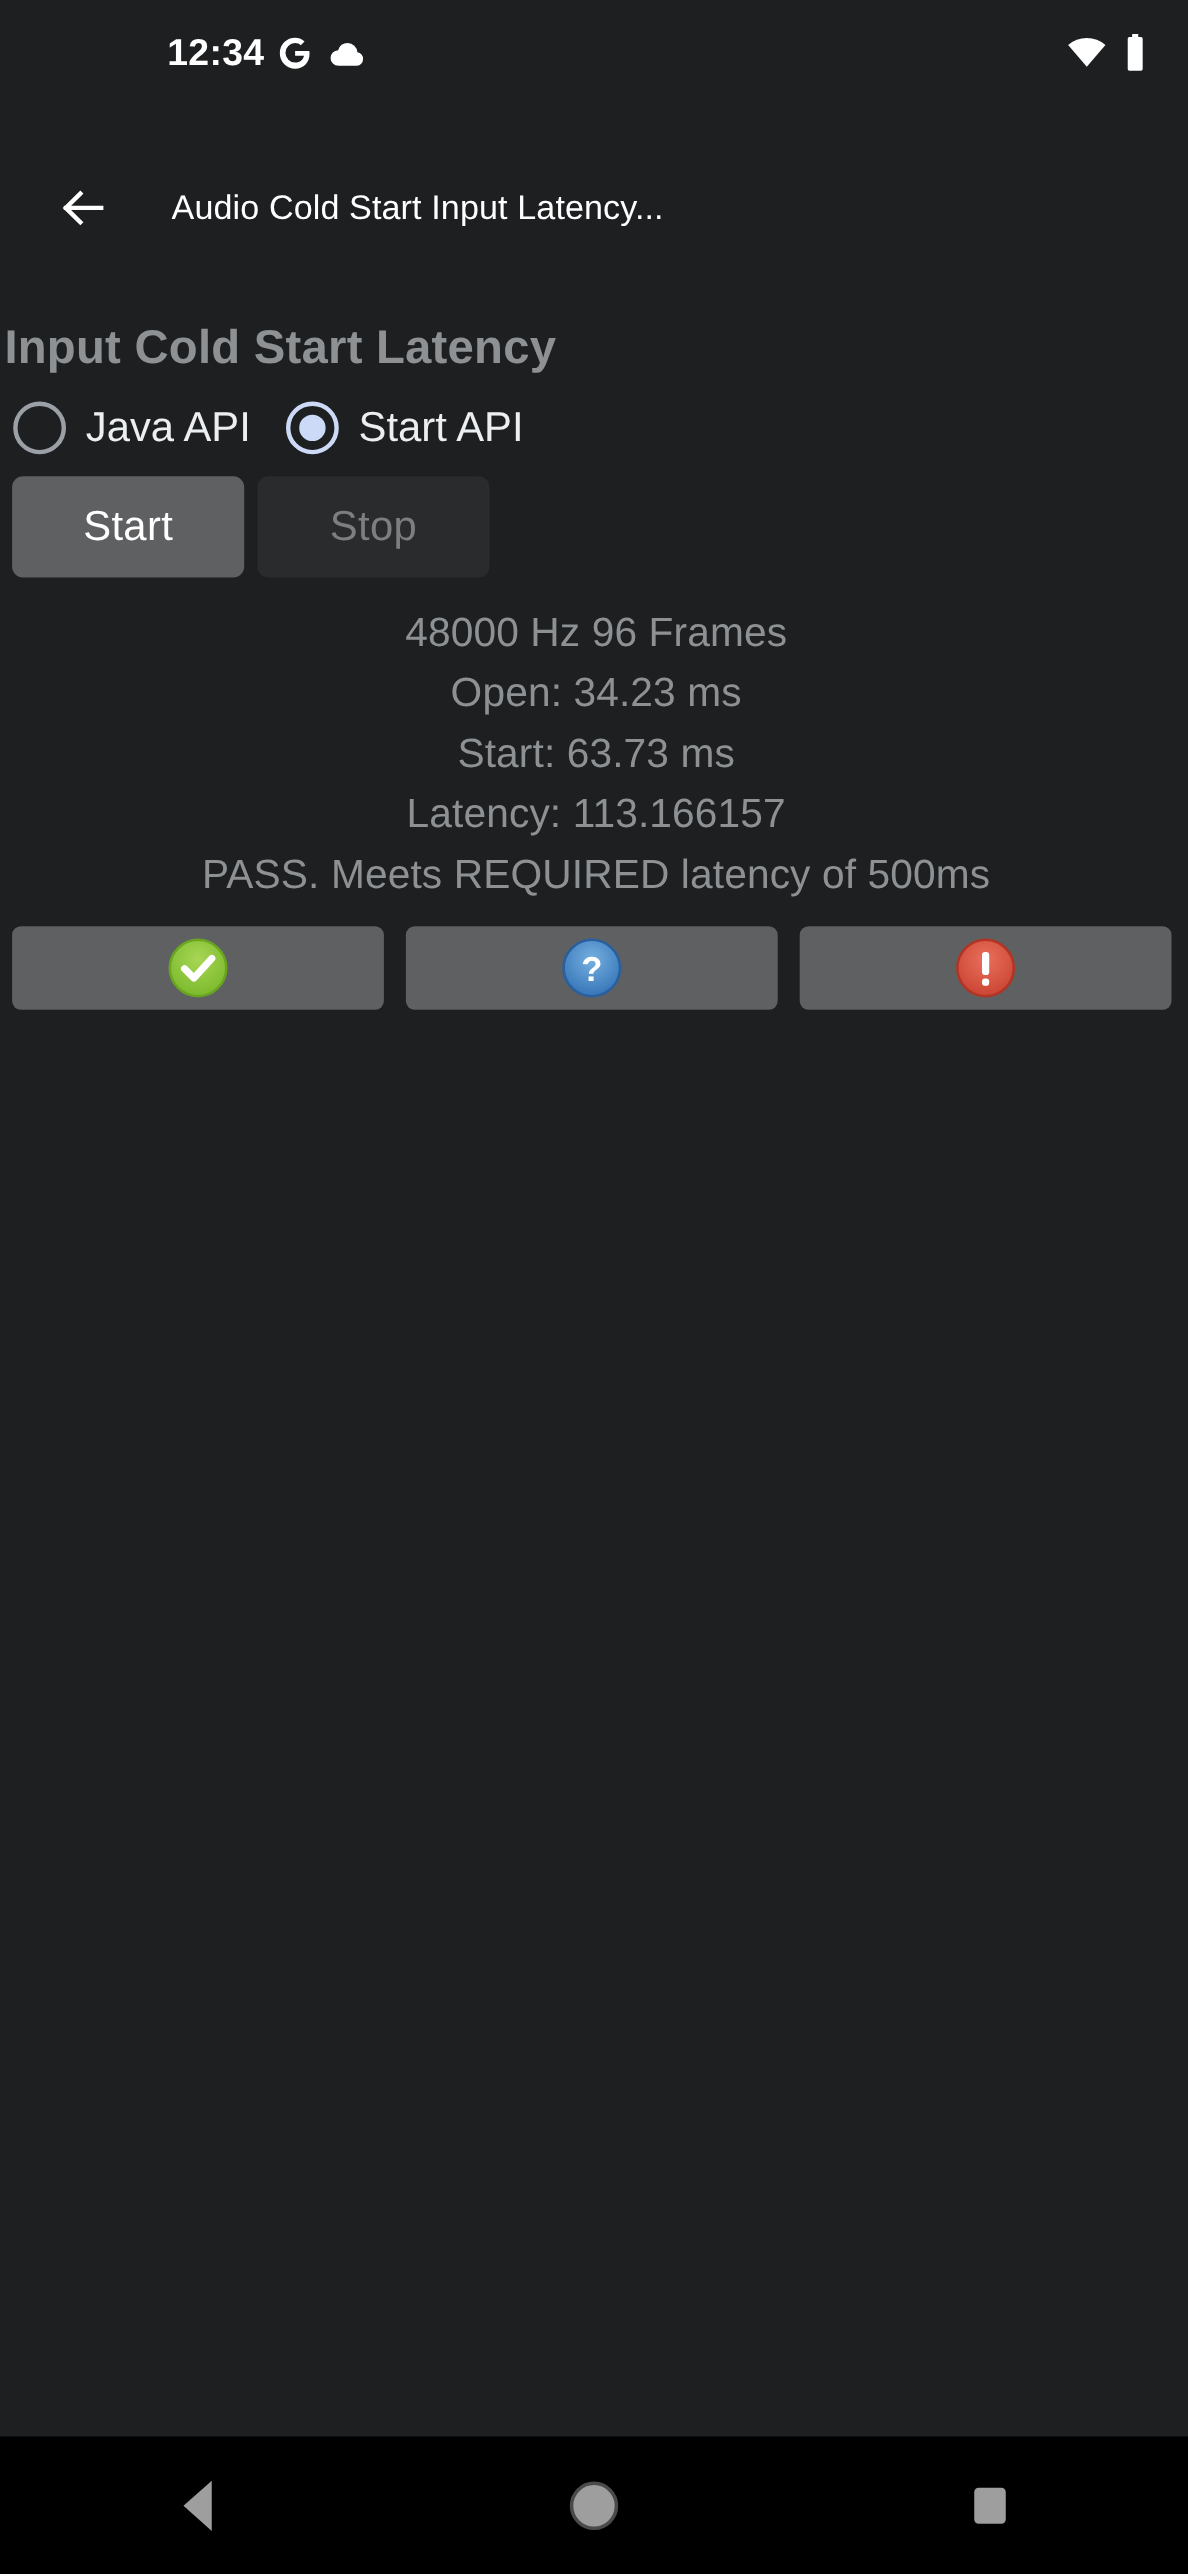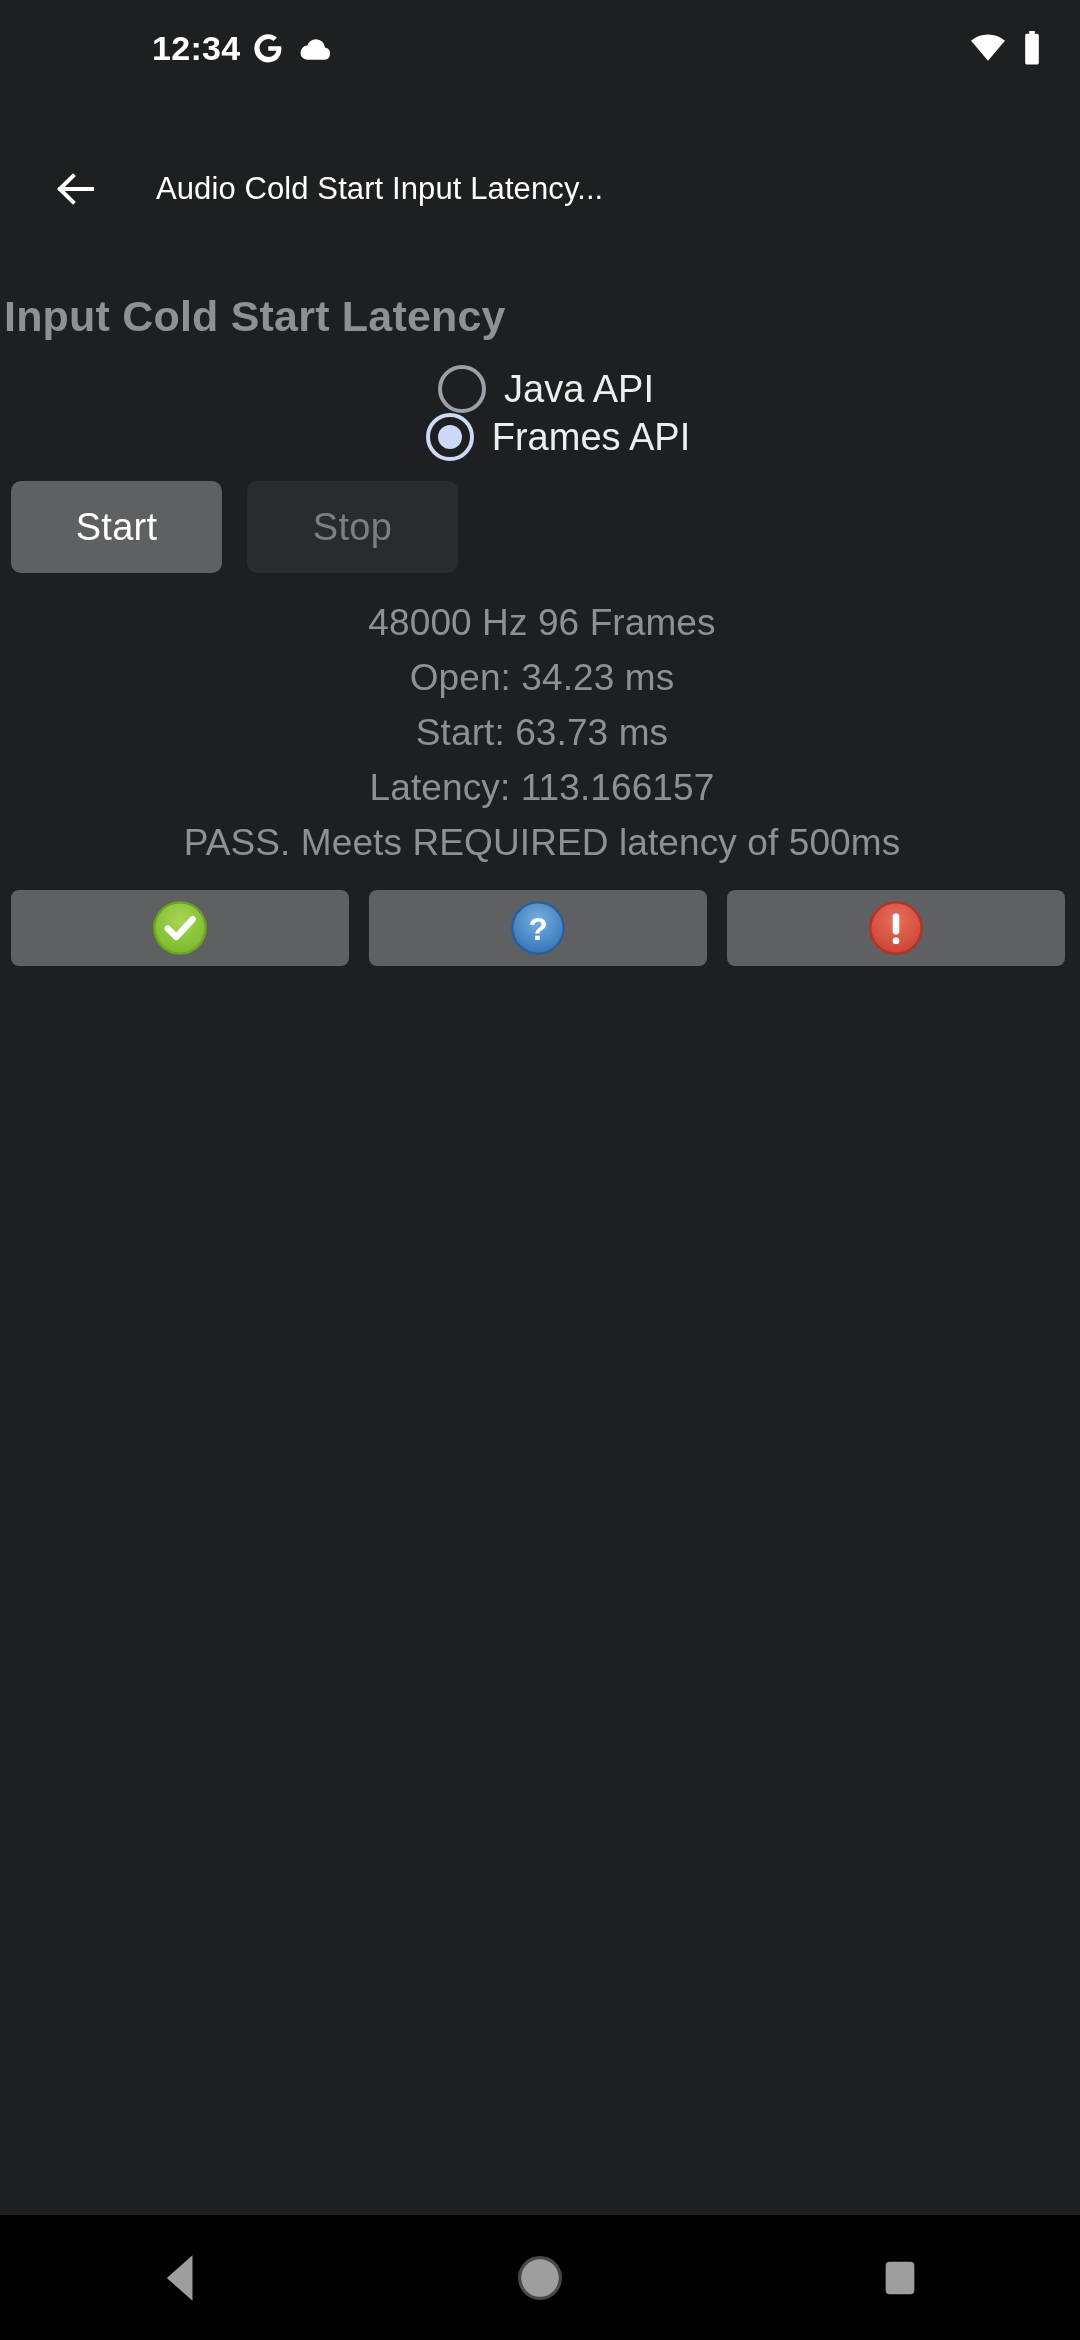--- a/index.html
+++ b/index.html
@@ -45,35 +45,35 @@
   
   .content { position:absolute; top:282px; left:0; width:1080px; }
 
   .section-heading {
     color:#8d9194; font-size:43px; font-weight:700;
     padding:10px 0 0 4px; letter-spacing:0.2px;
   }
 
   .radio-row {
     display:flex; align-items:center;
-    padding:24px 0 0 4px; gap:0;flex-direction:column;
+    padding:24px 0 0 4px; gap:0;
   }
   .radio-item { display:flex; align-items:center; }
   .radio-item + .radio-item { margin-left:24px; }
   .radio-circle {
     width:48px; height:48px; border-radius:50%;
     border:4px solid #9aa0a6; box-sizing:border-box;
     display:flex; align-items:center; justify-content:center;
     flex:none; margin:0 8px;
   }
   .radio-circle.checked { border-color:#ccd9f7; }
   .radio-dot { width:24px; height:24px; border-radius:50%; background:#ccd9f7; }
   .radio-label { color:#eceff1; font-size:38px; font-weight:400; margin-left:10px; white-space:nowrap; }
 
-  .button-row { display:flex; padding:20px 16px 0 11px; gap:25px; }
+  .button-row { display:flex; padding:20px 16px 0 11px; gap:12px; }
   .action-btn {
     min-width:211px; height:92px; border-radius:10px;
     display:flex; align-items:center; justify-content:center;
     font-size:38px; font-weight:400; letter-spacing:0.3px;
     padding:0 40px; border:none;
     font-family:"Liberation Sans", sans-serif;
   }
   .action-btn.enabled { background:#5f6062; color:#ffffff; }
   .action-btn.disabled { background:#2a2b2c; color:#7c7f81; }
 
@@ -156,21 +156,21 @@
 
     <div class="radio-row">
       <div class="radio-item">
         <span class="radio-circle"></span>
         <span class="radio-label">Java API</span>
       </div>
       <div class="radio-item">
         <span class="radio-circle checked">
           <span class="radio-dot"></span>
         </span>
-        <span class="radio-label">Frames API</span>
+        <span class="radio-label">Start API</span>
       </div>
     </div>
 
     <div class="button-row">
       <button class="action-btn enabled">Start</button>
       <button class="action-btn disabled">Stop</button>
     </div>
 
     <div class="results">
       <div class="result-line">48000 Hz 96 Frames</div>

